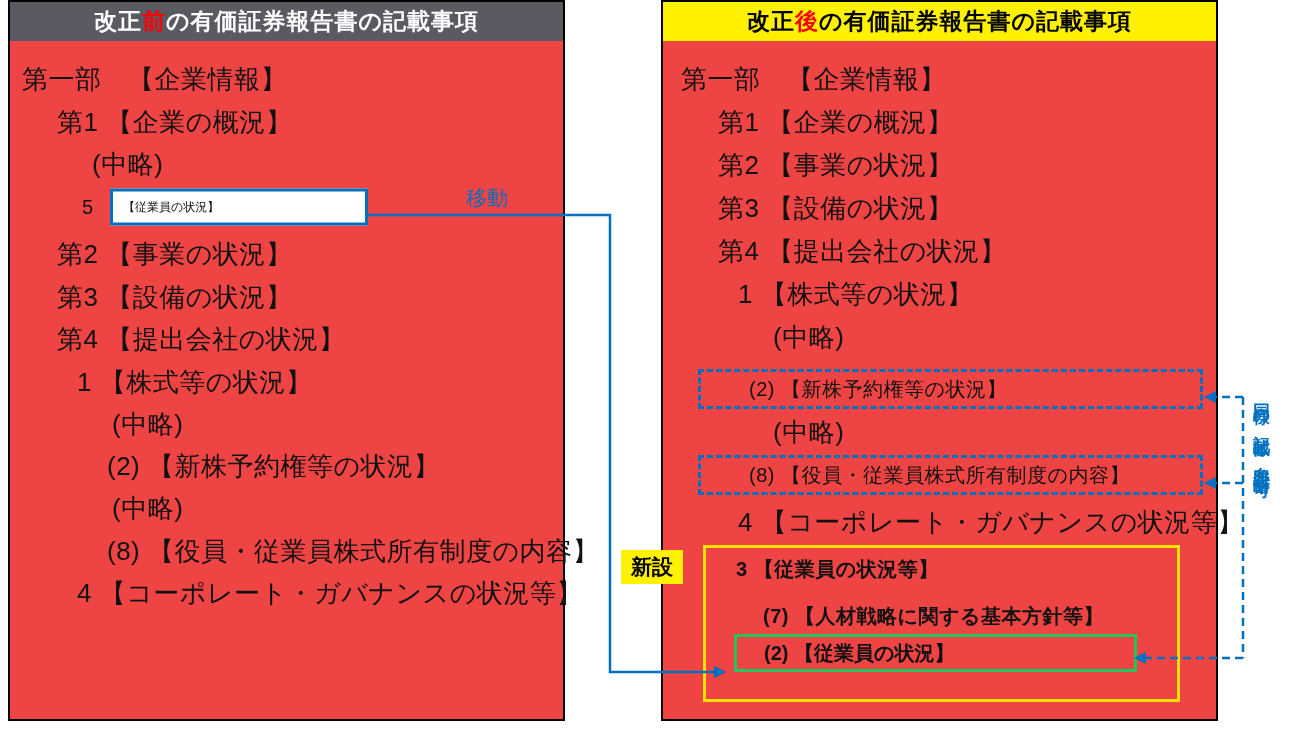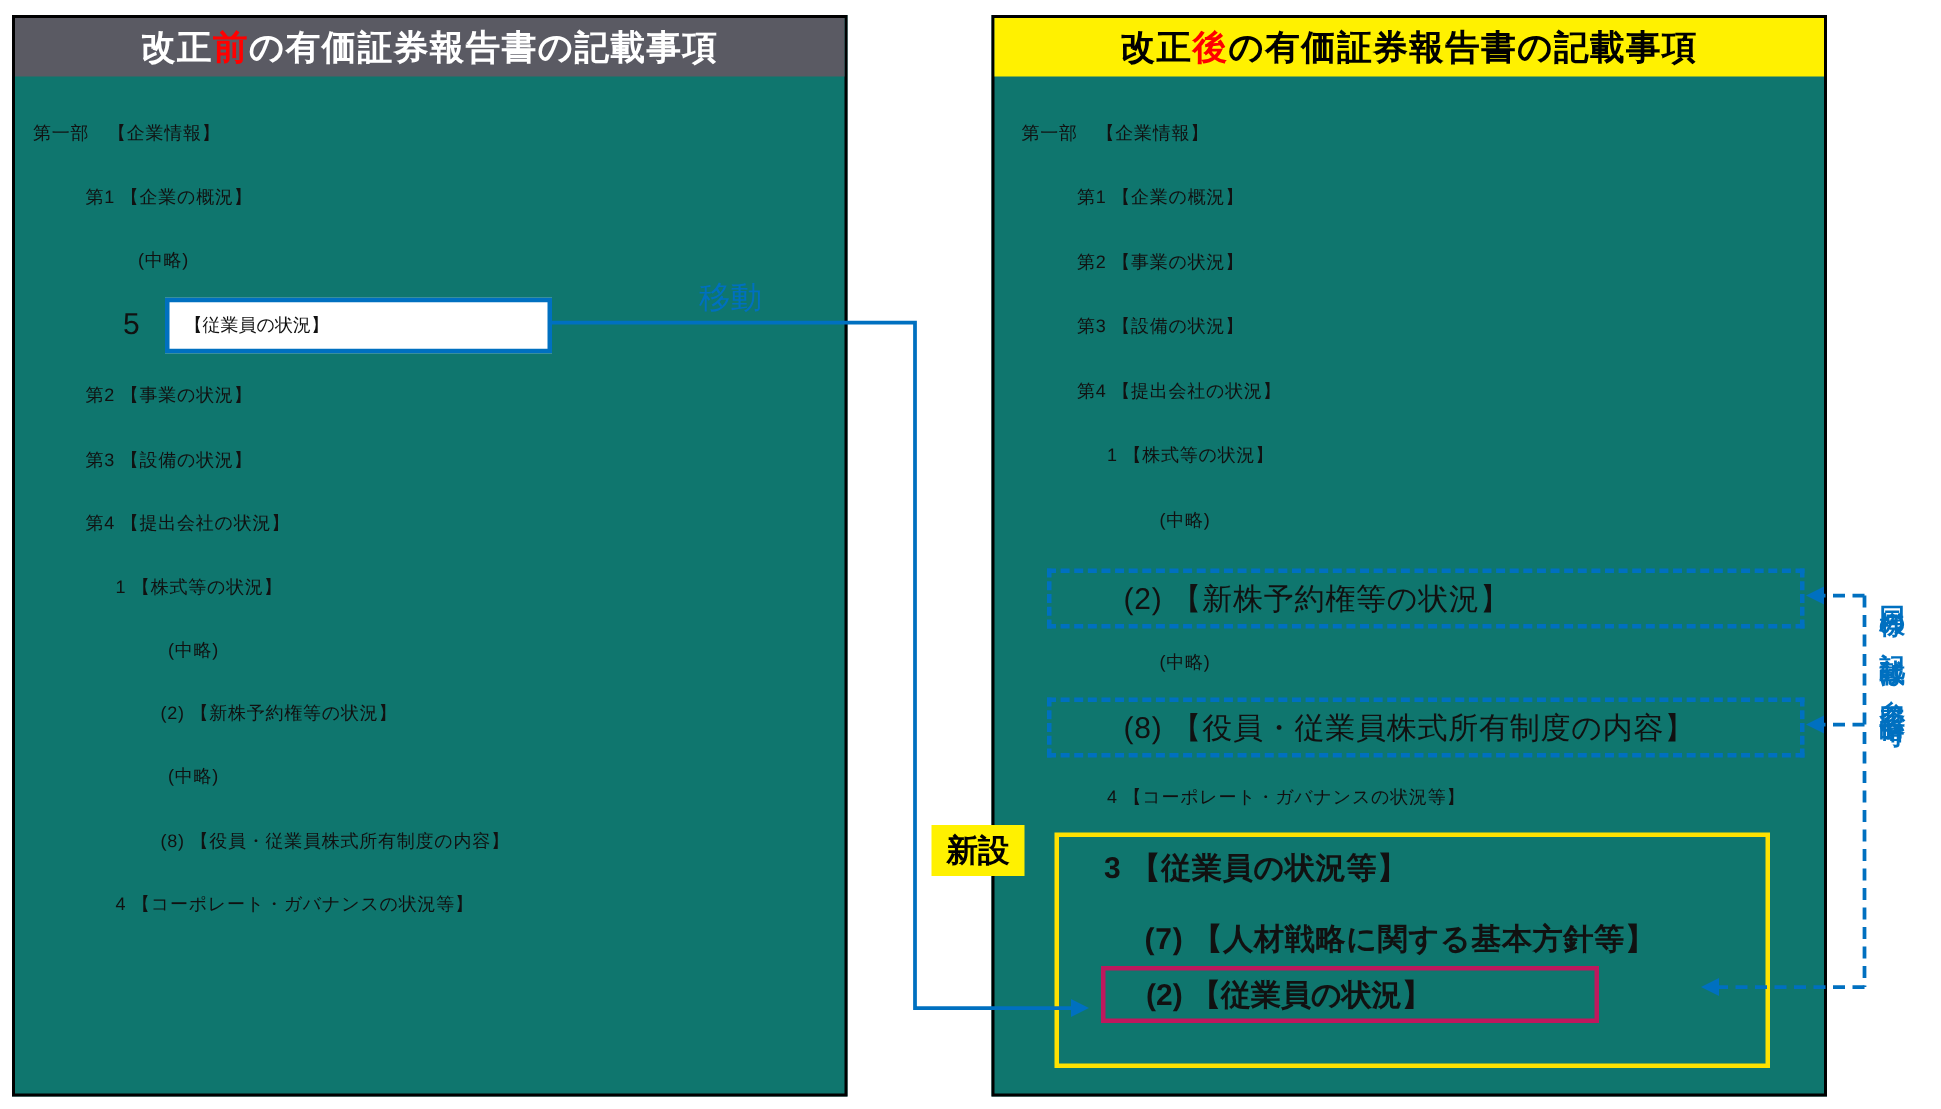--- a/index.html
+++ b/index.html
@@ -1,37 +1,37 @@
 <!DOCTYPE html>
 <html><head>
 <meta charset="utf-8">
 <style>
   * { margin:0; padding:0; box-sizing:border-box; }
   html,body { background:#ffffff; }
   body { font-family:"Liberation Sans","DejaVu Sans",sans-serif; color:#111111; }
   .canvas { position:relative; width:1294px; height:739px; background:#ffffff; overflow:hidden; }
 
-  .panel { position:absolute; top:10px; width:557px; height:721px; border:2px solid #000000; background:#0f766e;text-decoration:underline; }
+  .panel { position:absolute; top:0; width:557px; height:721px; border:2px solid #000000; background:#ef4444;text-decoration:underline; }
   #left-panel { left:8px; }
   #right-panel { left:661px; }
 
   .panel-header { position:absolute; top:0; left:0; right:0; height:39px; display:flex; align-items:center; justify-content:center; font-size:23px; font-weight:bold; letter-spacing:1px; white-space:nowrap; }
   .gray-header { background:#5A5A63; color:#ffffff; }
   .yellow-header { background:#FFF100; color:#000000; }
   .red { color:#FF0000; }
 
-  .row { position:absolute; transform:translateY(-50%); font-size:12px; white-space:nowrap; letter-spacing:0.5px; }
+  .row { position:absolute; transform:translateY(-50%); font-size:26px; white-space:nowrap; letter-spacing:0.5px; }
   .num { position:absolute; transform:translateY(-50%); font-size:20px; white-space:nowrap; }
 
   .solid-box { position:absolute; transform:translateY(-50%); border:3px solid #0070C0; height:37px; display:flex; align-items:center; padding-left:10px; font-size:12px; white-space:nowrap; background:#ffffff; }
   .ref-box { position:absolute; transform:translateY(-50%); left:35px; width:505px; height:40px; border:3px dashed #0070C0; display:flex; align-items:center; padding-left:48px; font-size:20px; white-space:nowrap; letter-spacing:0.5px; }
 
   .new-box { position:absolute; left:40px; top:543px; width:477px; height:157px; border:3px solid #FFE100; }
   .nrow { position:absolute; transform:translateY(-50%); font-weight:bold; font-size:20px; white-space:nowrap; letter-spacing:0.5px; }
-  .inner-solid-box { position:absolute; transform:translateY(-50%); border:3px solid #be185d; width:332px; height:38px; display:flex; align-items:center; padding-left:27px; font-weight:bold; font-size:20px; white-space:nowrap; background:transparent; }
+  .inner-solid-box { position:absolute; transform:translateY(-50%); border:3px solid #22c55e; width:403px; height:38px; display:flex; align-items:center; padding-left:27px; font-weight:bold; font-size:20px; white-space:nowrap; background:transparent; }
 
   .overlay { position:absolute; left:0; top:0; width:1294px; height:739px; pointer-events:none; }
   .solid-line { stroke:#0070C0; stroke-width:2.5; fill:none; }
   .dash-line { stroke:#0070C0; stroke-width:2.5; fill:none; stroke-dasharray:8 5; }
   .fill-blue { fill:#0070C0; }
 
   .move-label { position:absolute; left:466px; top:184px; color:#0070C0; font-weight:normal; font-size:21px; white-space:nowrap; }
   .new-label { position:absolute; left:621px; top:550px; background:#FFF100; color:#000000; font-weight:bold; font-size:21px; padding:3px 10px; white-space:nowrap;text-align:right; }
   .side-note { position:absolute; left:1250px; top:390px; writing-mode:vertical-rl; color:#0070C0; font-weight:bold; font-size:17px; letter-spacing:4px; white-space:nowrap; }
 </style>

